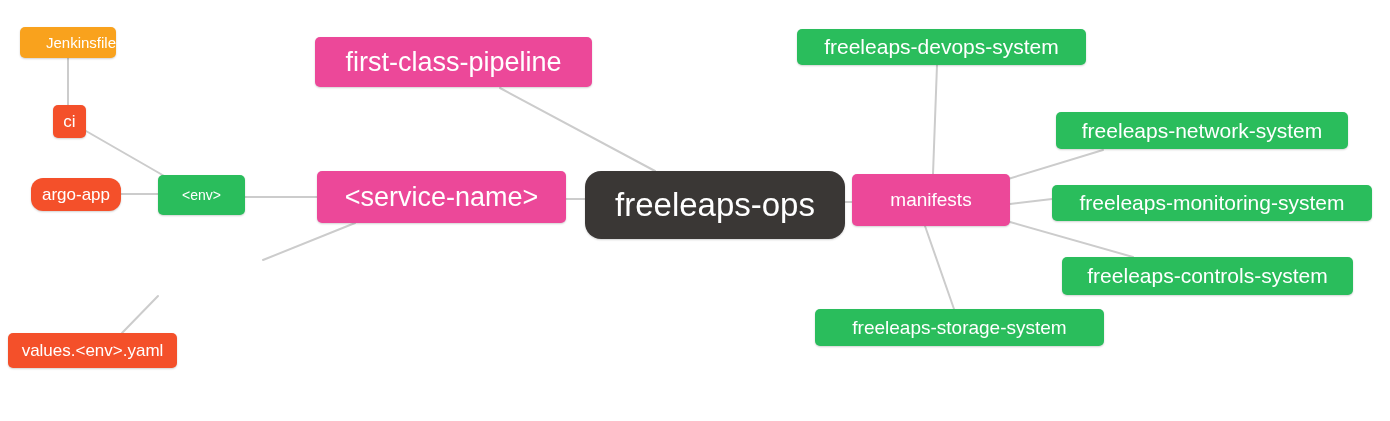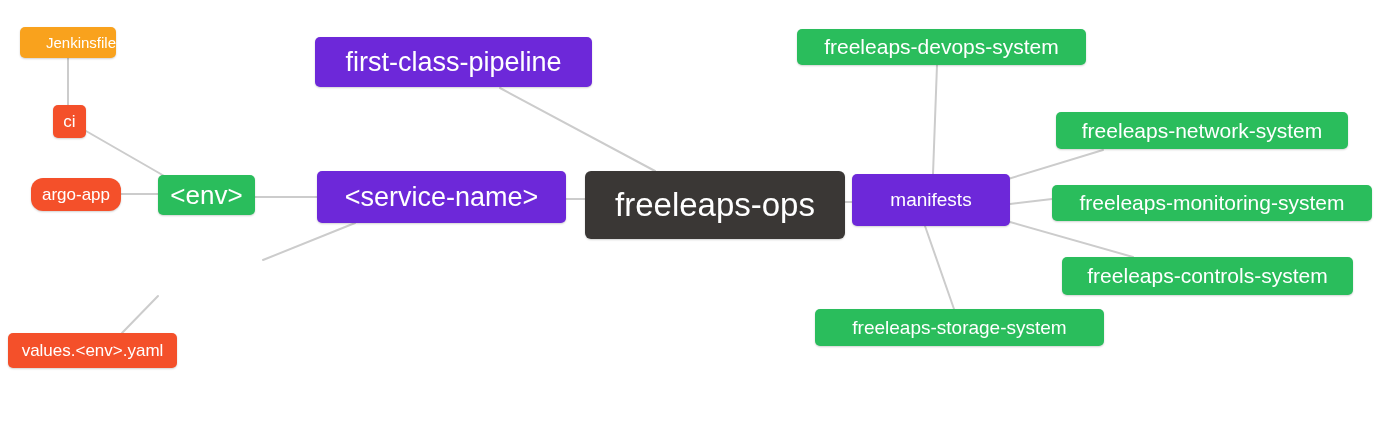--- a/index.html
+++ b/index.html
@@ -27,22 +27,22 @@
     align-items: center;
     justify-content: center;
     color: #ffffff;
     white-space: nowrap;
     border-radius: 5px;
     box-shadow: 0 1px 2px rgba(0,0,0,0.18);
     box-sizing: border-box;
     padding: 0 6px;
     cursor: default;
   }
-  .node.root   { background: #3a3735; border-radius: 6px; }
-  .node.branch { background: #6d28d9; }
+  .node.root   { background: #3a3735; border-radius: 16px; }
+  .node.branch { background: #ec4899; }
   .node.leaf   { background: #2abd5c; }
   .node.file   { background: #f4502a; }
   .node.seed   { background: #f9a21d; padding-left: 32px; }
 </style>
 </head>
 <body>
 
 <div class="canvas">
 
   <svg class="connectors" viewBox="0 0 1390 421" xmlns="http://www.w3.org/2000/svg">
@@ -58,21 +58,21 @@
     <line x1="933" y1="174" x2="937" y2="65"></line>
     <line x1="1008" y1="179" x2="1103" y2="150"></line>
     <line x1="1010" y1="204" x2="1052" y2="199"></line>
     <line x1="1010" y1="222" x2="1133" y2="257"></line>
     <line x1="925" y1="226" x2="954" y2="309"></line>
   </svg>
 
   <div class="node seed" style="left:20px;  top:27px;  width:96px;  height:31px; font-size:15px;">Jenkinsfile</div>
   <div class="node file" style="left:53px;  top:105px; width:33px;  height:33px; font-size:17px;">ci</div>
   <div class="node file" style="left:31px;  top:178px; width:90px;  height:33px; font-size:17px;border-radius:12px;">argo-app</div>
-  <div class="node leaf" style="left:158px; top:175px; width:97px;  height:40px; font-size:26px;">&lt;env&gt;</div>
+  <div class="node leaf" style="left:158px; top:175px; width:87px;  height:40px; font-size:14px;">&lt;env&gt;</div>
   <div class="node file" style="left:8px;   top:333px; width:169px; height:35px; font-size:17px;">values.&lt;env&gt;.yaml</div>
   <div class="node branch" style="left:315px; top:37px;  width:277px; height:50px; font-size:27px;">first-class-pipeline</div>
   <div class="node branch" style="left:317px; top:171px; width:249px; height:52px; font-size:27px;">&lt;service-name&gt;</div>
   <div class="node root" style="left:585px; top:171px; width:260px; height:68px; font-size:33px;">freeleaps-ops</div>
   <div class="node branch" style="left:852px; top:174px; width:158px; height:52px; font-size:19px;">manifests</div>
   <div class="node leaf" style="left:797px; top:29px;  width:289px; height:36px; font-size:21px;">freeleaps-devops-system</div>
   <div class="node leaf" style="left:1056px;top:112px; width:292px; height:37px; font-size:21px;">freeleaps-network-system</div>
   <div class="node leaf" style="left:1052px;top:185px; width:320px; height:36px; font-size:21px;">freeleaps-monitoring-system</div>
   <div class="node leaf" style="left:1062px;top:257px; width:291px; height:38px; font-size:21px;">freeleaps-controls-system</div>
   <div class="node leaf" style="left:815px; top:309px; width:289px; height:37px; font-size:19px;">freeleaps-storage-system</div>

